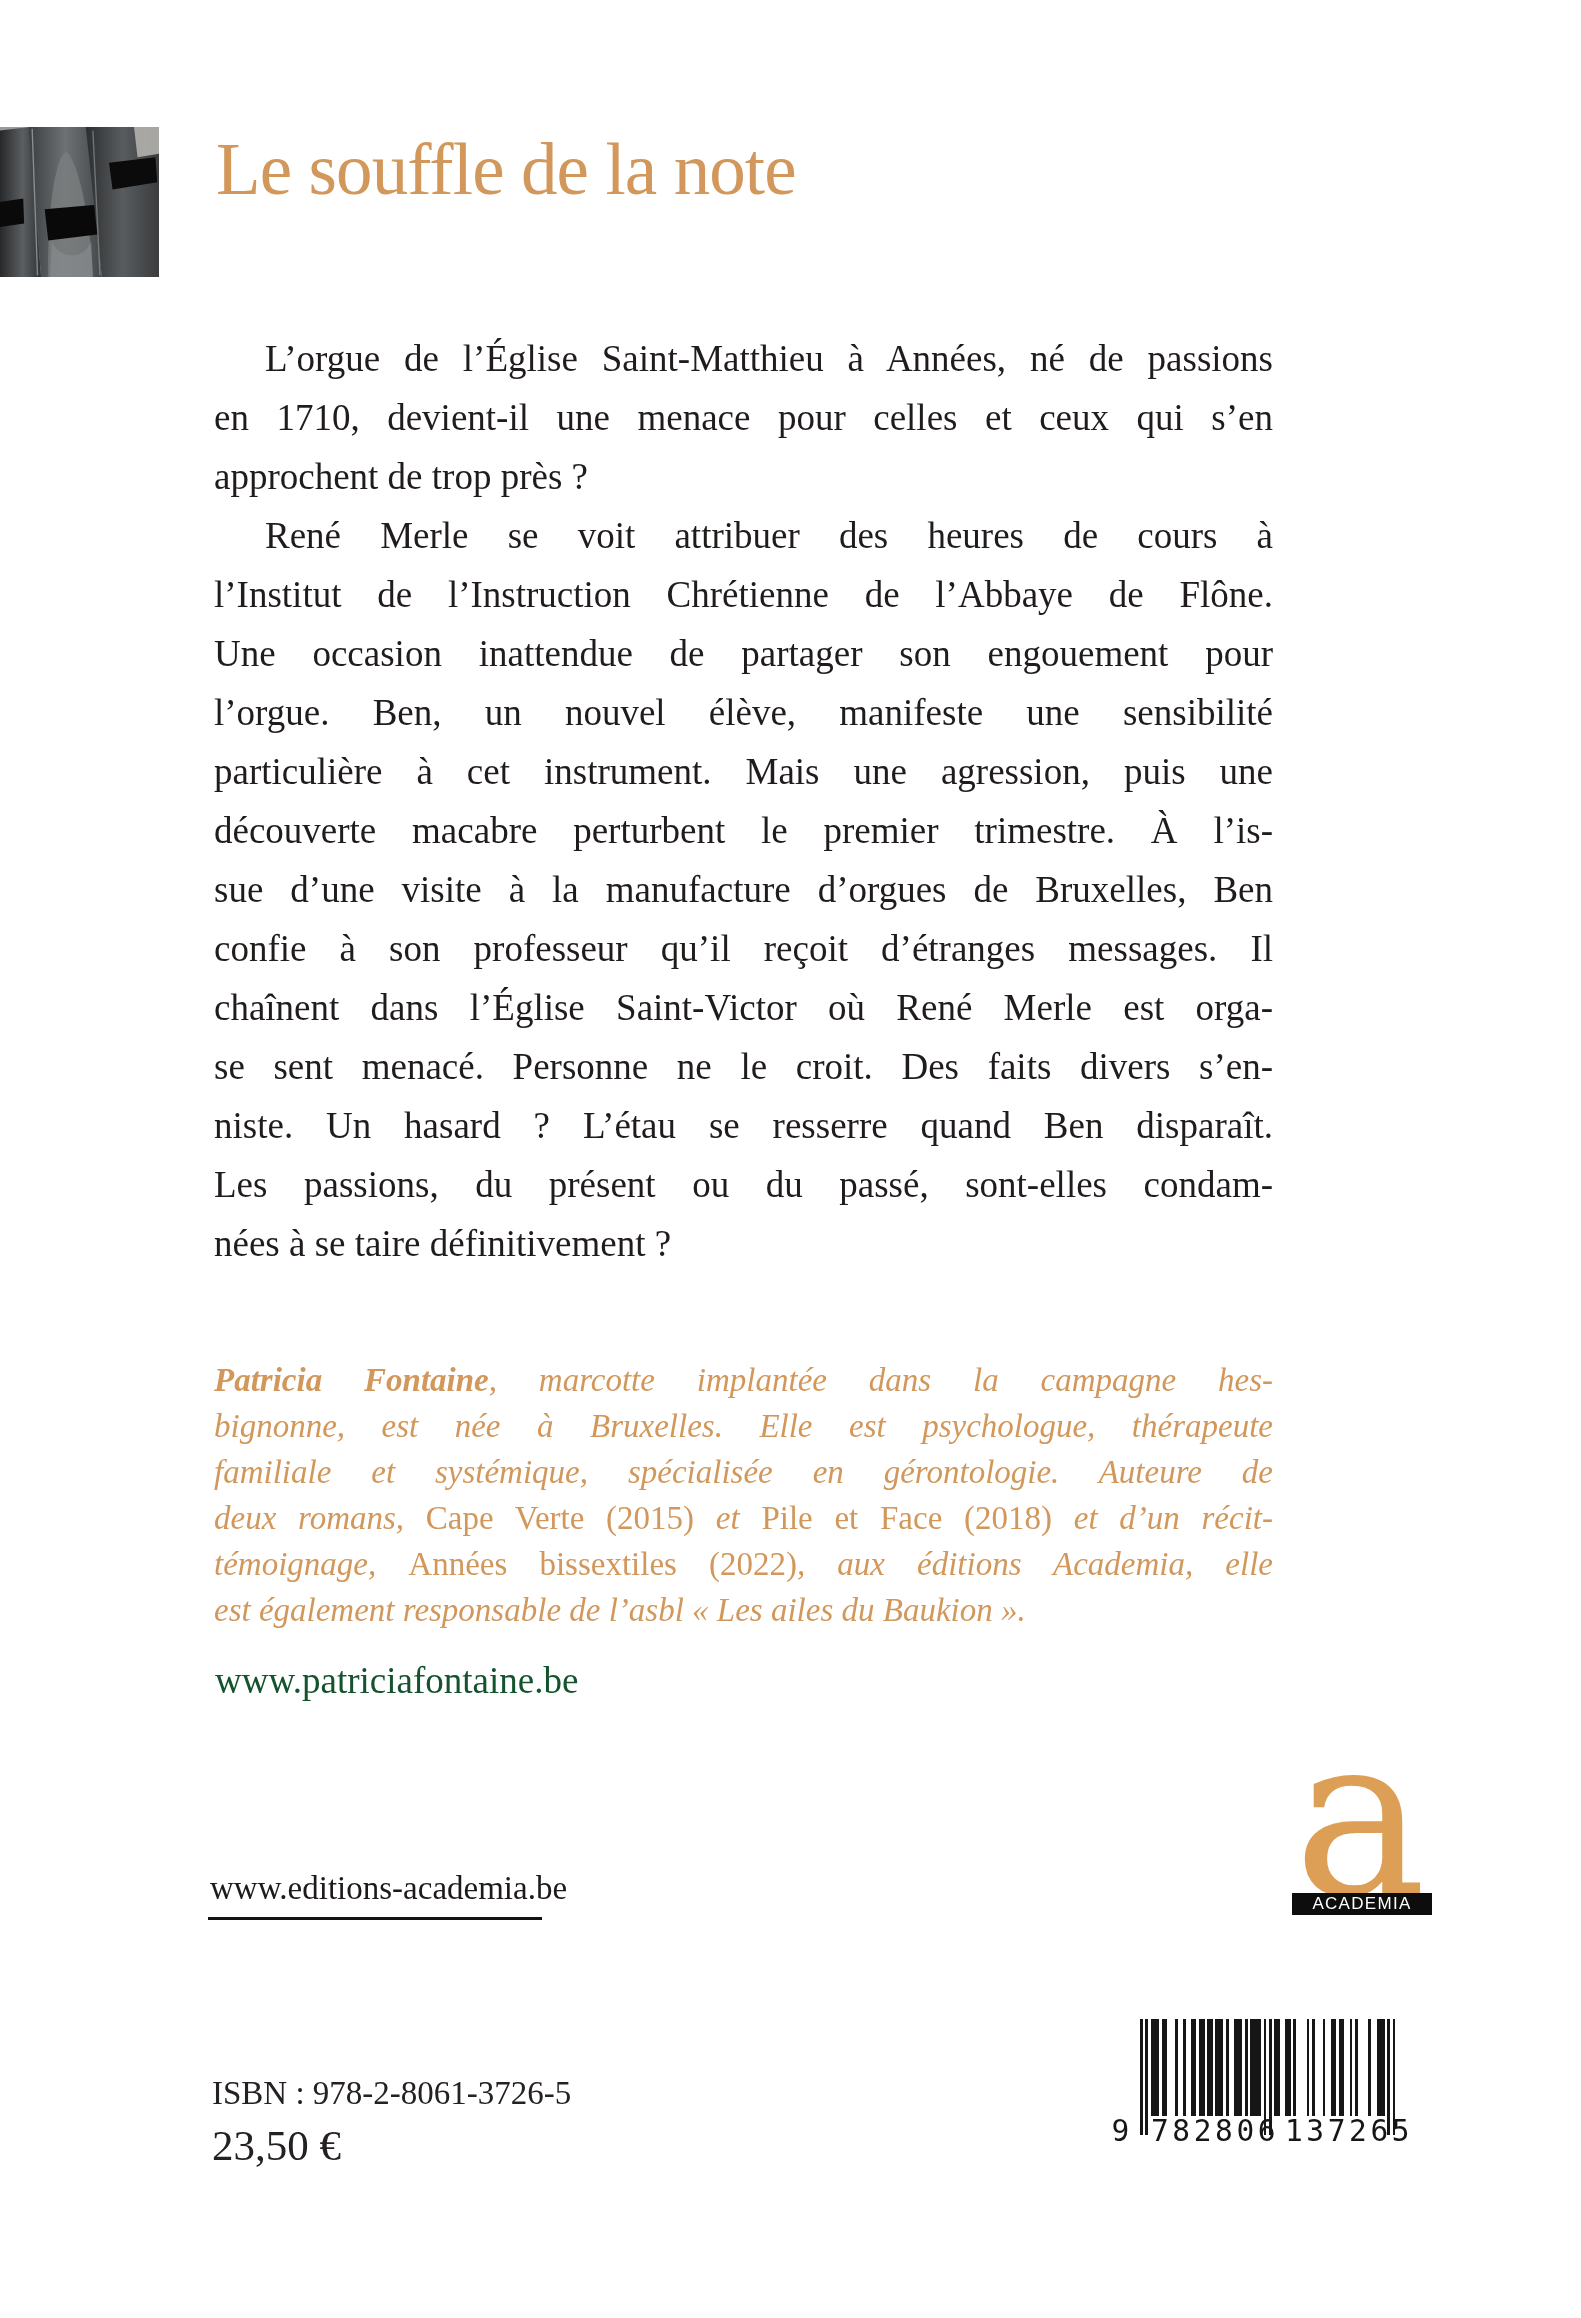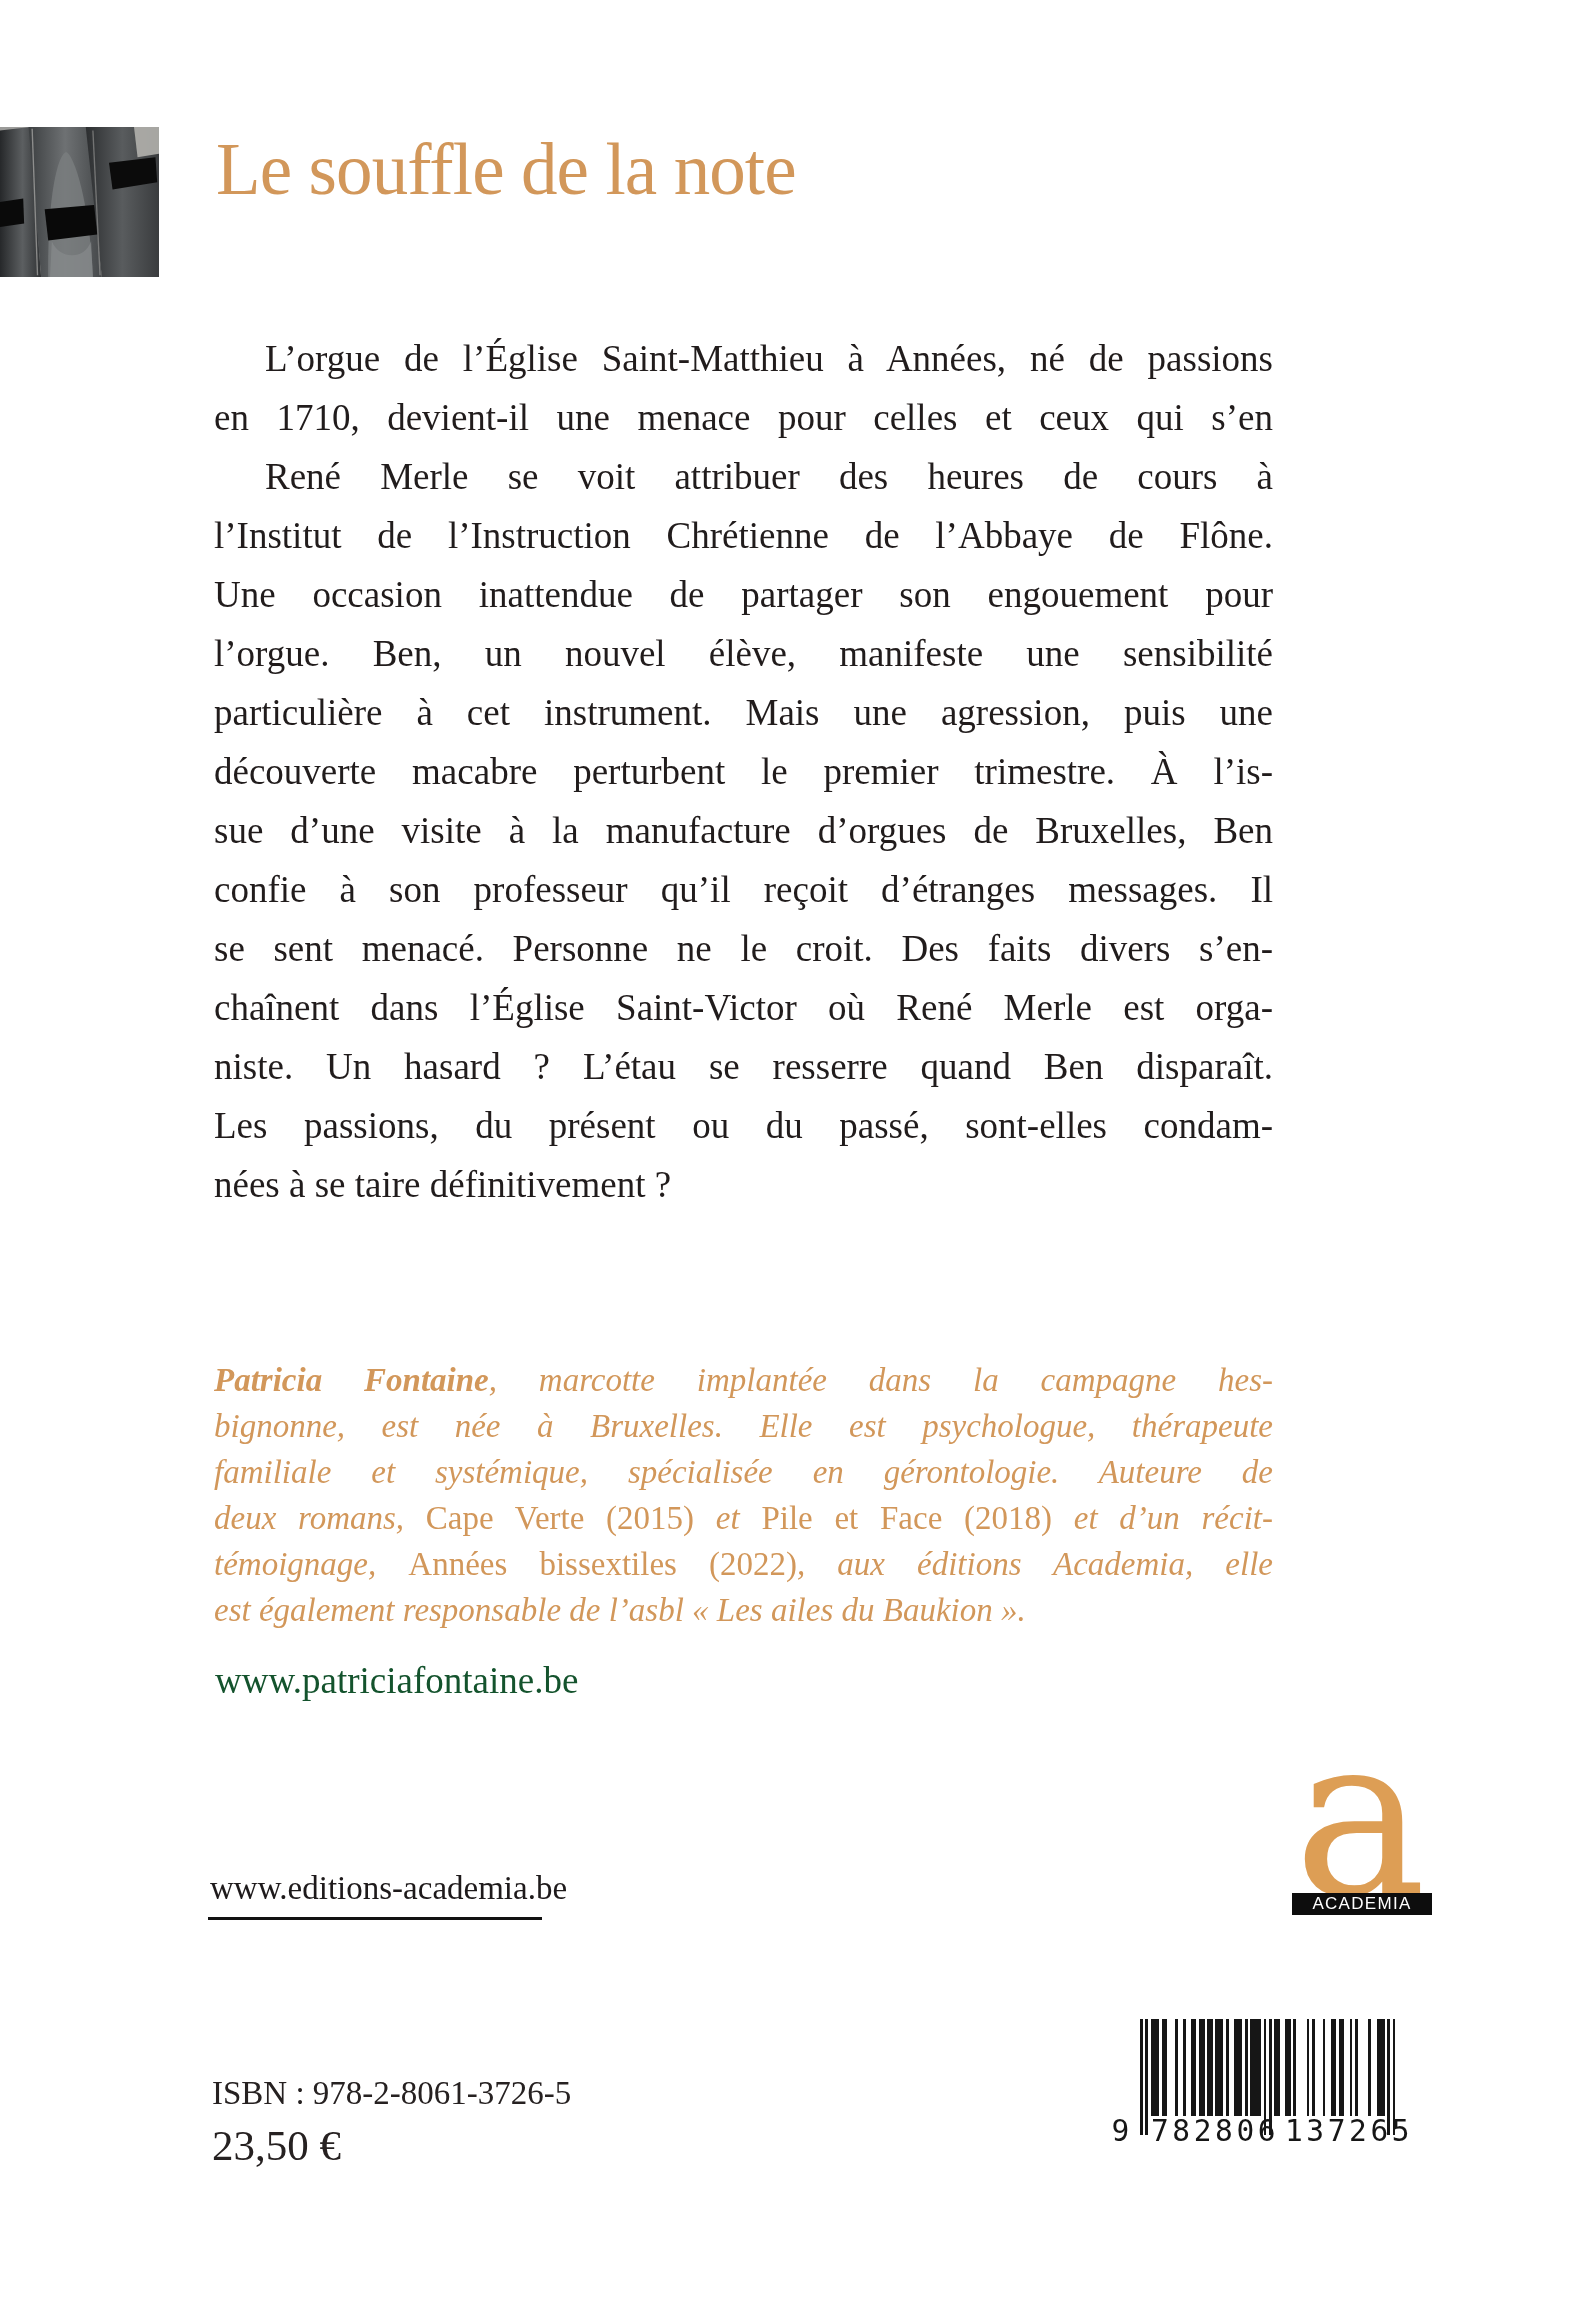--- a/index.html
+++ b/index.html
@@ -121,30 +121,31 @@
       <path d="M36,2 L42,166" stroke="#d8d6d2" stroke-width="1.5" opacity="0.5"></path>
       <path d="M104,4 L112,166" stroke="#cfcdc9" stroke-width="1.5" opacity="0.4"></path>
     </svg>
   </div>
 
   <h1 class="title" style="color: rgb(210, 151, 90);">Le souffle de la note</h1>
 
   <div class="synopsis" id="synopsis">
       <div class="jline indent">L’orgue de l’Église Saint-Matthieu à Années, né de passions</div>
       <div class="jline">en 1710, devient-il une menace pour celles et ceux qui s’en</div>
+      <div class="jline last">approchent de trop près ?</div>
       <div class="jline indent">René Merle se voit attribuer des heures de cours à</div>
       <div class="jline">l’Institut de l’Instruction Chrétienne de l’Abbaye de Flône.</div>
       <div class="jline">Une occasion inattendue de partager son engouement pour</div>
       <div class="jline">l’orgue. Ben, un nouvel élève, manifeste une sensibilité</div>
       <div class="jline">particulière à cet instrument. Mais une agression, puis une</div>
       <div class="jline">découverte macabre perturbent le premier trimestre. À l’is-</div>
       <div class="jline">sue d’une visite à la manufacture d’orgues de Bruxelles, Ben</div>
       <div class="jline">confie à son professeur qu’il reçoit d’étranges messages. Il</div>
+      <div class="jline">chaînent dans l’Église Saint-Victor où René Merle est orga-</div>
       <div class="jline">se sent menacé. Personne ne le croit. Des faits divers s’en-</div>
-      <div class="jline">chaînent dans l’Église Saint-Victor où René Merle est orga-</div>
       <div class="jline">niste. Un hasard ? L’étau se resserre quand Ben disparaît.</div>
       <div class="jline">Les passions, du présent ou du passé, sont-elles condam-</div>
       <div class="jline last">nées à se taire définitivement ?</div>
     </div>
 
   <div class="bio" id="bio" style="color: rgb(210, 151, 90);">
       <div class="jline"><span class="seg-bold-italic">Patricia Fontaine</span><span class="seg-italic">, marcotte implantée dans la campagne hes-</span></div>
       <div class="jline"><span class="seg-italic">bignonne, est née à Bruxelles. Elle est psychologue, thérapeute</span></div>
       <div class="jline"><span class="seg-italic">familiale et systémique, spécialisée en gérontologie. Auteure de</span></div>
       <div class="jline"><span class="seg-italic">deux romans, </span><span class="seg-roman">Cape Verte (2015)</span><span class="seg-italic"> et </span><span class="seg-roman">Pile et Face (2018)</span><span class="seg-italic"> et d’un récit-</span></div>

